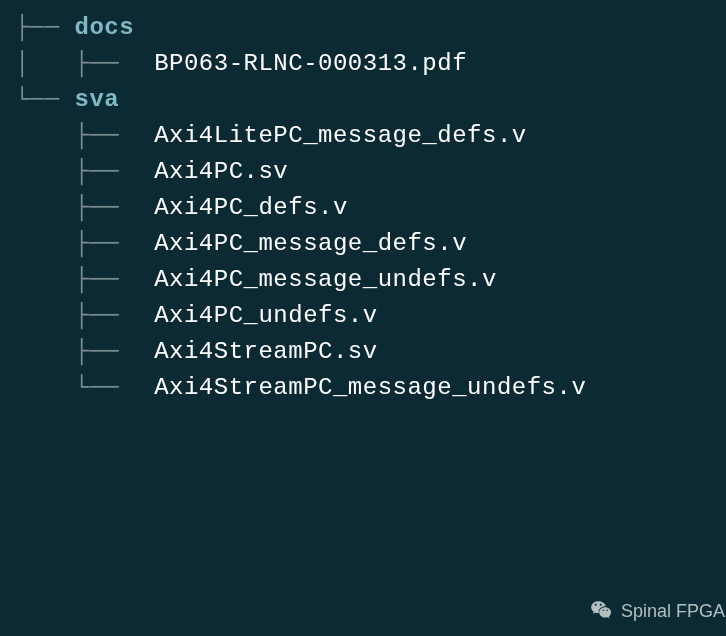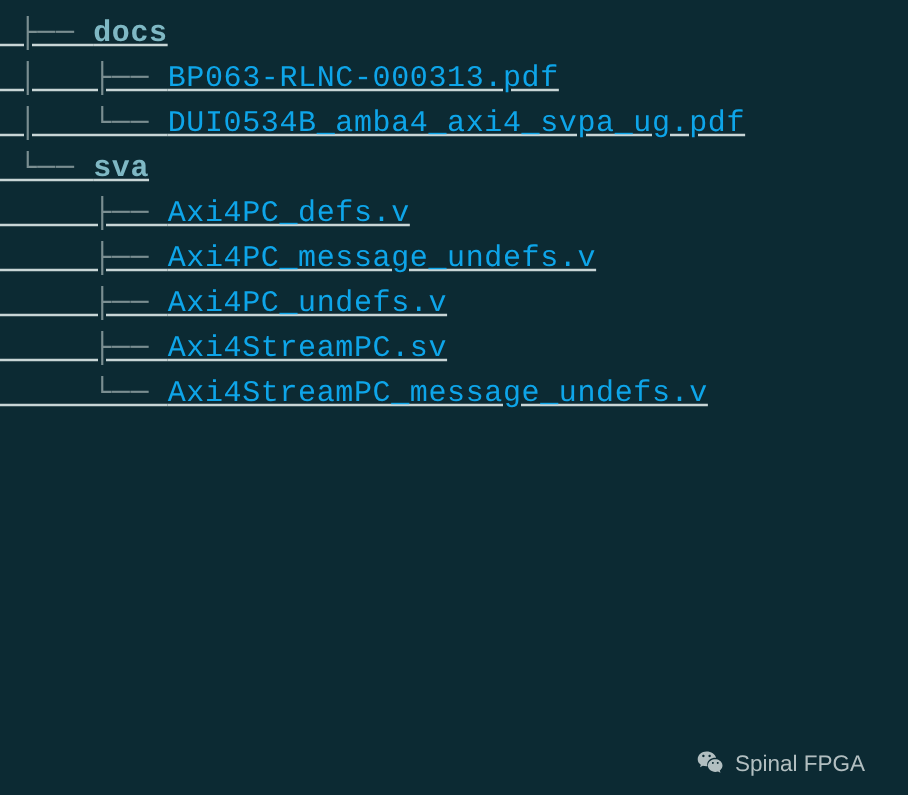--- a/index.html
+++ b/index.html
@@ -15,59 +15,61 @@
     font-size: 24px;
     color: #c8d5d6;
     padding: 10px 0 0 0;
     position: relative;
     overflow: hidden;
   }
   .tree-line {
     white-space: pre;
     line-height: 36px;
     letter-spacing: 0.5px;
-    text-decoration: underline;
   }
   .dir-name {
     color: #7fb8c4;
     font-weight: bold;
   }
   .file-name {
-    color: #0ea5e9;
+    color: #ffffff;
+    margin-left: 20px;
   }
   .connector {
     color: #7a8e91;
   }
   .watermark {
     position: absolute;
     bottom: 12px;
-    right: 34px;
+    right: 1px;
     display: flex;
     align-items: center;
     gap: 6px;
     color: #d0d9da;
     font-family: Arial, sans-serif;
     font-size: 18px;
     opacity: 0.85;
   }
   .watermark-icon {
     width: 26px;
     height: 26px;
     display: inline-block;
   }
 </style>
 </head>
 <body>
 
 <div id="tree-container">
     <div class="tree-line"><span class="connector"> ├── </span><span class="dir-name">docs</span></div>
     <div class="tree-line"><span class="connector"> │   ├── </span><span class="file-name">BP063-RLNC-000313.pdf</span></div>
-    <div class="tree-line"><span class="connector"> │   └── </span><span class="file-name">DUI0534B_amba4_axi4_svpa_ug.pdf</span></div>
     <div class="tree-line"><span class="connector"> └── </span><span class="dir-name">sva</span></div>
+    <div class="tree-line"><span class="connector">     ├── </span><span class="file-name">Axi4LitePC_message_defs.v</span></div>
+    <div class="tree-line"><span class="connector">     ├── </span><span class="file-name">Axi4PC.sv</span></div>
     <div class="tree-line"><span class="connector">     ├── </span><span class="file-name">Axi4PC_defs.v</span></div>
+    <div class="tree-line"><span class="connector">     ├── </span><span class="file-name">Axi4PC_message_defs.v</span></div>
     <div class="tree-line"><span class="connector">     ├── </span><span class="file-name">Axi4PC_message_undefs.v</span></div>
     <div class="tree-line"><span class="connector">     ├── </span><span class="file-name">Axi4PC_undefs.v</span></div>
     <div class="tree-line"><span class="connector">     ├── </span><span class="file-name">Axi4StreamPC.sv</span></div>
     <div class="tree-line"><span class="connector">     └── </span><span class="file-name">Axi4StreamPC_message_undefs.v</span></div>
   </div>
 
 <div class="watermark">
   <span class="watermark-icon">
     <svg viewBox="0 0 24 24" fill="#d0d9da">
       <path d="M8.5 3C4.9 3 2 5.5 2 8.6c0 1.7 0.9 3.2 2.3 4.2l-0.6 1.8 2.1-1.1c0.8 0.2 1.7 0.4 2.7 0.4 0.2 0 0.5 0 0.7 0-0.1-0.4-0.2-0.9-0.2-1.3 0-2.8 2.7-5 6-5 0.2 0 0.4 0 0.6 0C14.9 4.9 12 3 8.5 3z M6.2 7.2c-0.5 0-0.9-0.4-0.9-0.9s0.4-0.9 0.9-0.9 0.9 0.4 0.9 0.9-0.4 0.9-0.9 0.9z M10.8 7.2c-0.5 0-0.9-0.4-0.9-0.9s0.4-0.9 0.9-0.9 0.9 0.4 0.9 0.9-0.4 0.9-0.9 0.9z M15 8.6c-3.1 0-5.5 2.1-5.5 4.7 0 2.6 2.5 4.7 5.5 4.7 0.7 0 1.4-0.1 2-0.3l1.8 0.9-0.5-1.6c1.2-0.9 2-2.2 2-3.7 0-2.6-2.4-4.7-5.3-4.7z M13.2 12.1c-0.4 0-0.7-0.3-0.7-0.7s0.3-0.7 0.7-0.7 0.7 0.3 0.7 0.7-0.3 0.7-0.7 0.7z M16.8 12.1c-0.4 0-0.7-0.3-0.7-0.7s0.3-0.7 0.7-0.7 0.7 0.3 0.7 0.7-0.3 0.7-0.7 0.7z"></path>

